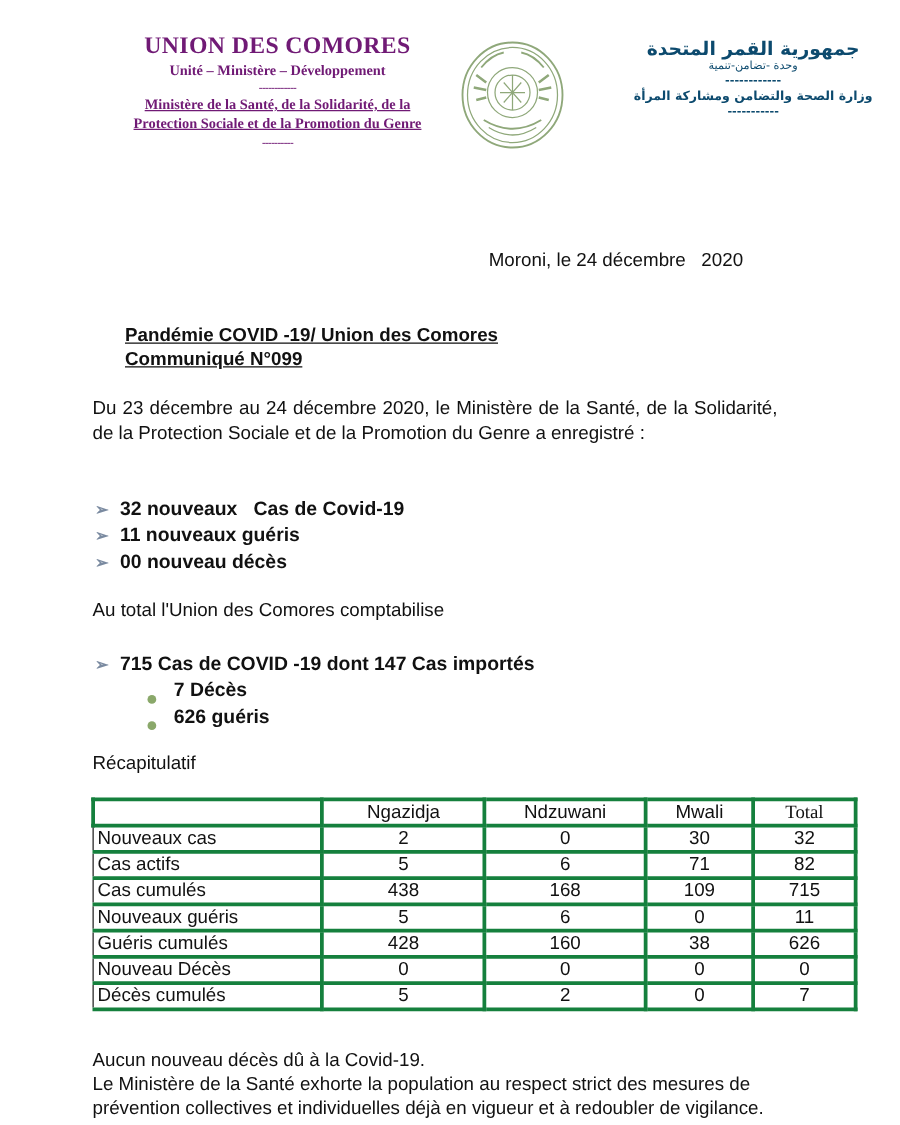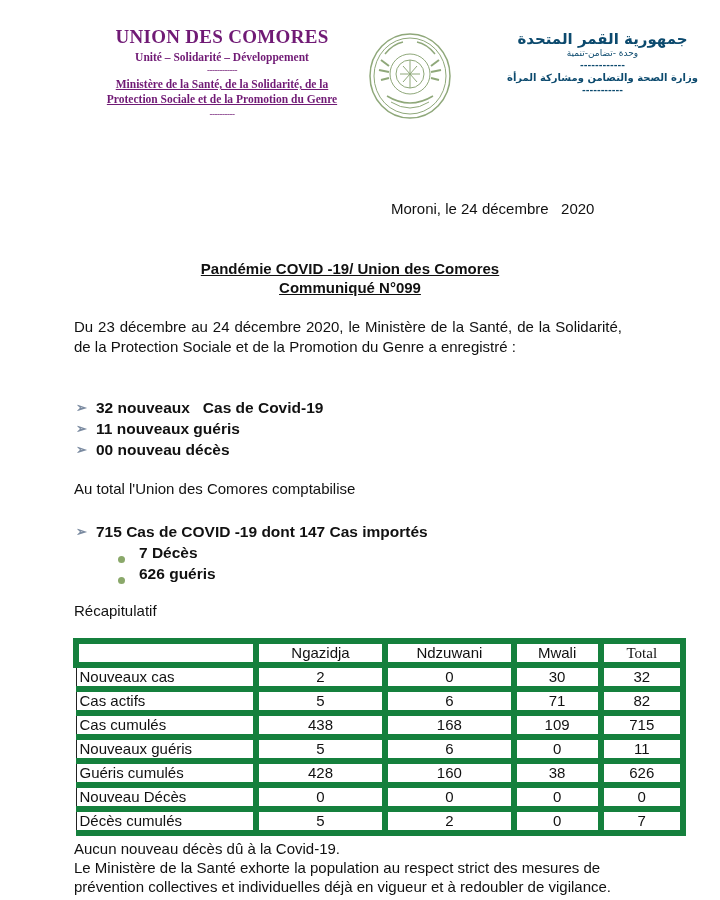--- a/index.html
+++ b/index.html
@@ -24,59 +24,59 @@
       text-align: center; direction: rtl; font-weight: bold; color: #0c4a6e;
       font-family: "DejaVu Sans", sans-serif;
     }
     .hdr-right .country-ar { font-size: 15px; }
     .hdr-right .motto-ar { font-size: 9px; margin-top: 0; font-weight: normal; }
     .hdr-right .sep { font-size: 9px; line-height: 10px; margin: 2px 0; direction: ltr; }
     .hdr-right .ministry-ar { font-size: 10px; }
     .date-line { position: absolute; left: 391px; top: 200px; font-size: 15px; white-space: pre; }
     .title-block {
       position: absolute; left: 100px; width: 500px; top: 259px;
-      text-align: center; font-weight: bold; font-size: 15px; line-height: 19px;
+      font-weight: bold; font-size: 15px; line-height: 19px;
     }
     .title-block span { text-decoration: underline; }
     .intro {
       position: absolute; left: 74px; top: 317px; width: 548px;
       font-size: 15px; line-height: 19.5px; text-align: justify;
     }
     .bullets { position: absolute; left: 76px; top: 397px; font-size: 15.5px; font-weight: bold; line-height: 21px; }
     .bullet-row { display: flex; align-items: center; }
     .arrow { color: #7a8aa0; font-size: 13px; width: 20px; display: inline-block; }
     .total-line { position: absolute; left: 74px; top: 480px; font-size: 15px; }
     .totals { position: absolute; left: 76px; top: 521px; font-size: 15.5px; font-weight: bold; line-height: 21px; }
     .sub-row { display: flex; align-items: flex-end; padding-left: 42px; }
     .dot { width: 7px; height: 7px; border-radius: 50%; background: #8aa86a; display: inline-block; margin-right: 14px; }
     .recap-label { position: absolute; left: 74px; top: 602px; font-size: 15px; }
     table.recap {
       position: absolute; left: 73px; top: 638px; width: 613px;
       border-collapse: collapse; font-size: 15px;
     }
     table.recap td, table.recap th {
-      border: 6px solid #15803d; padding: 0 3px; height: 18px; line-height: 18px;
+      border: 3px solid #15803d; padding: 0 3px; height: 18px; line-height: 18px;
       font-weight: normal;
       margin-left: 42px;
     }
     table.recap td.num, table.recap th { text-align: center; }
     table.recap td.label { text-align: left; border-left: 1.5px solid #222; }
     table.recap .c0 { width: 185px; }
     table.recap .c1 { width: 127px; }
     table.recap .c2 { width: 125px; }
     table.recap .c3 { width: 81px; }
     table.recap .c4 { width: 77px; font-family: Liberation Serif, serif; }
     .closing { position: absolute; left: 74px; top: 839px; width: 560px; font-size: 15px; line-height: 19px; }
   </style>
 </head>
 <body>
 
 <div class="hdr-left serif">
   <div class="country">UNION DES COMORES</div>
-  <div class="motto">Unité – Solidarité – Développement</div>
+  <div class="motto">Unité – Ministère – Développement</div>
   <div class="sep">------------</div>
   <div class="ministry">Ministère de la Santé, de la Solidarité, de la</div>
   <div class="ministry">Protection Sociale et de la Promotion du Genre</div>
   <div class="sep">----------</div>
 </div>
 
 <div class="emblem">
   <svg width="86" height="92" viewBox="0 0 86 92">
     <g fill="none" stroke="#8fa87a">
       <ellipse cx="43" cy="46" rx="40" ry="42" stroke-width="1.5"></ellipse>

